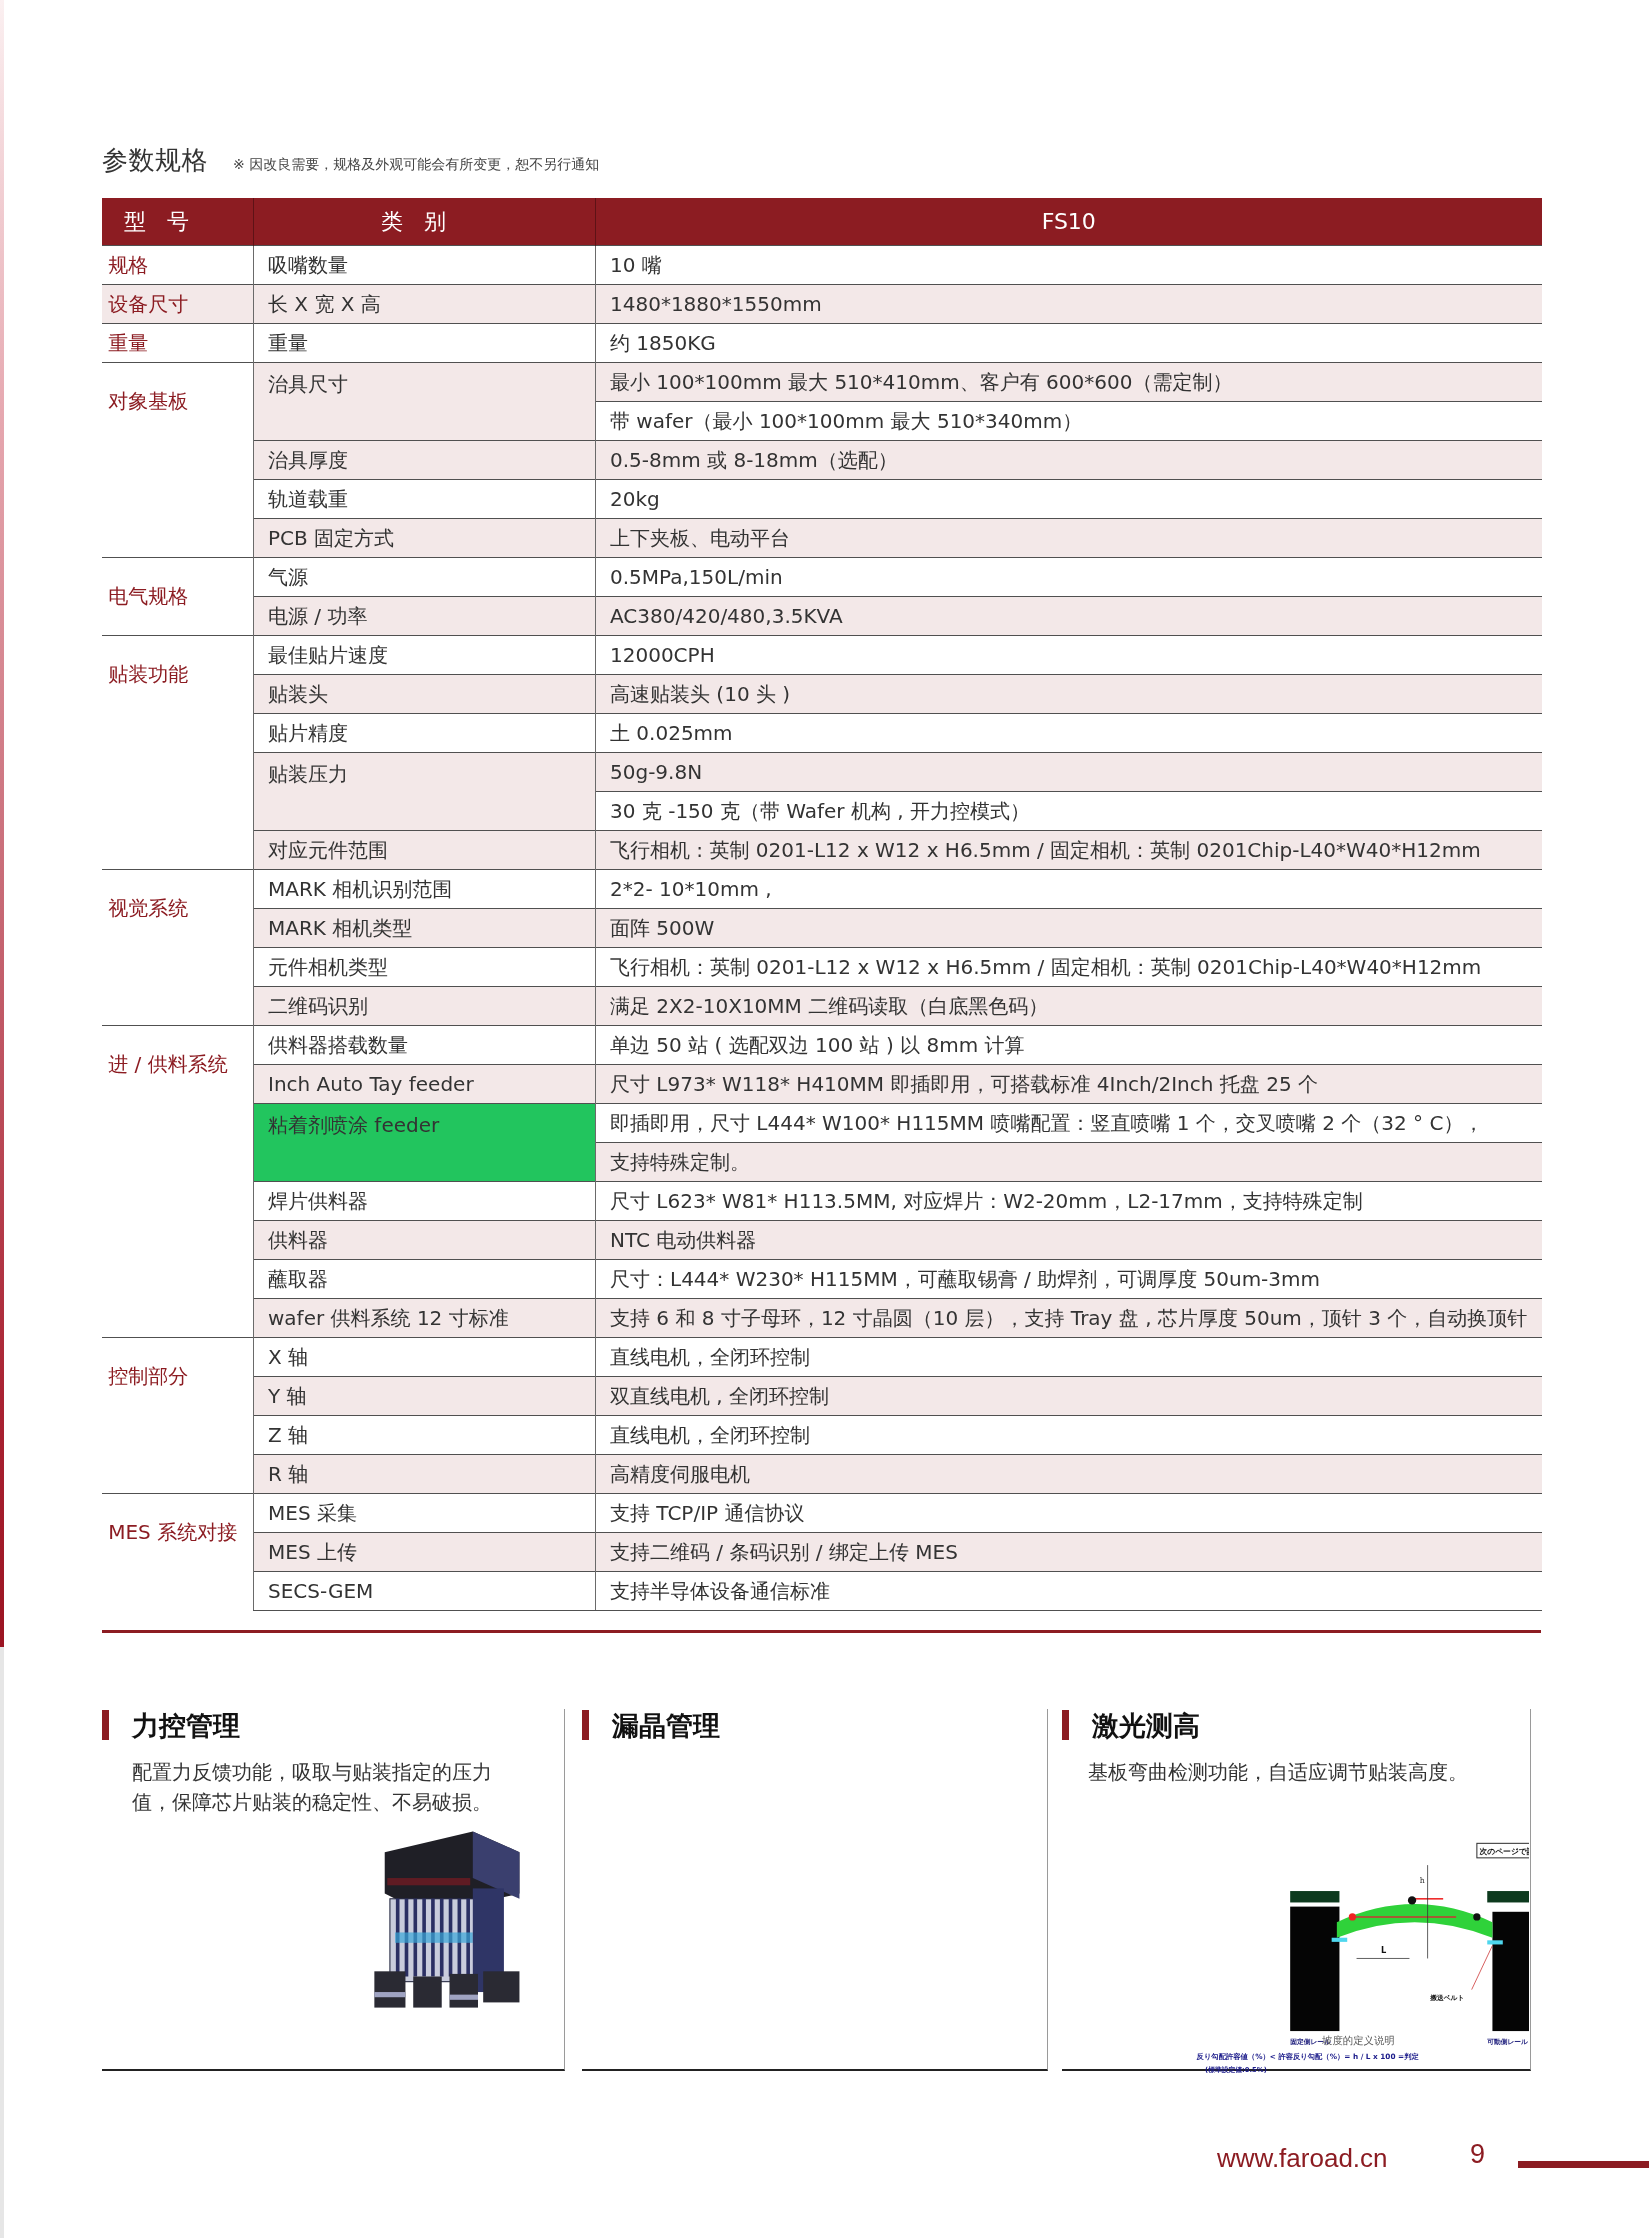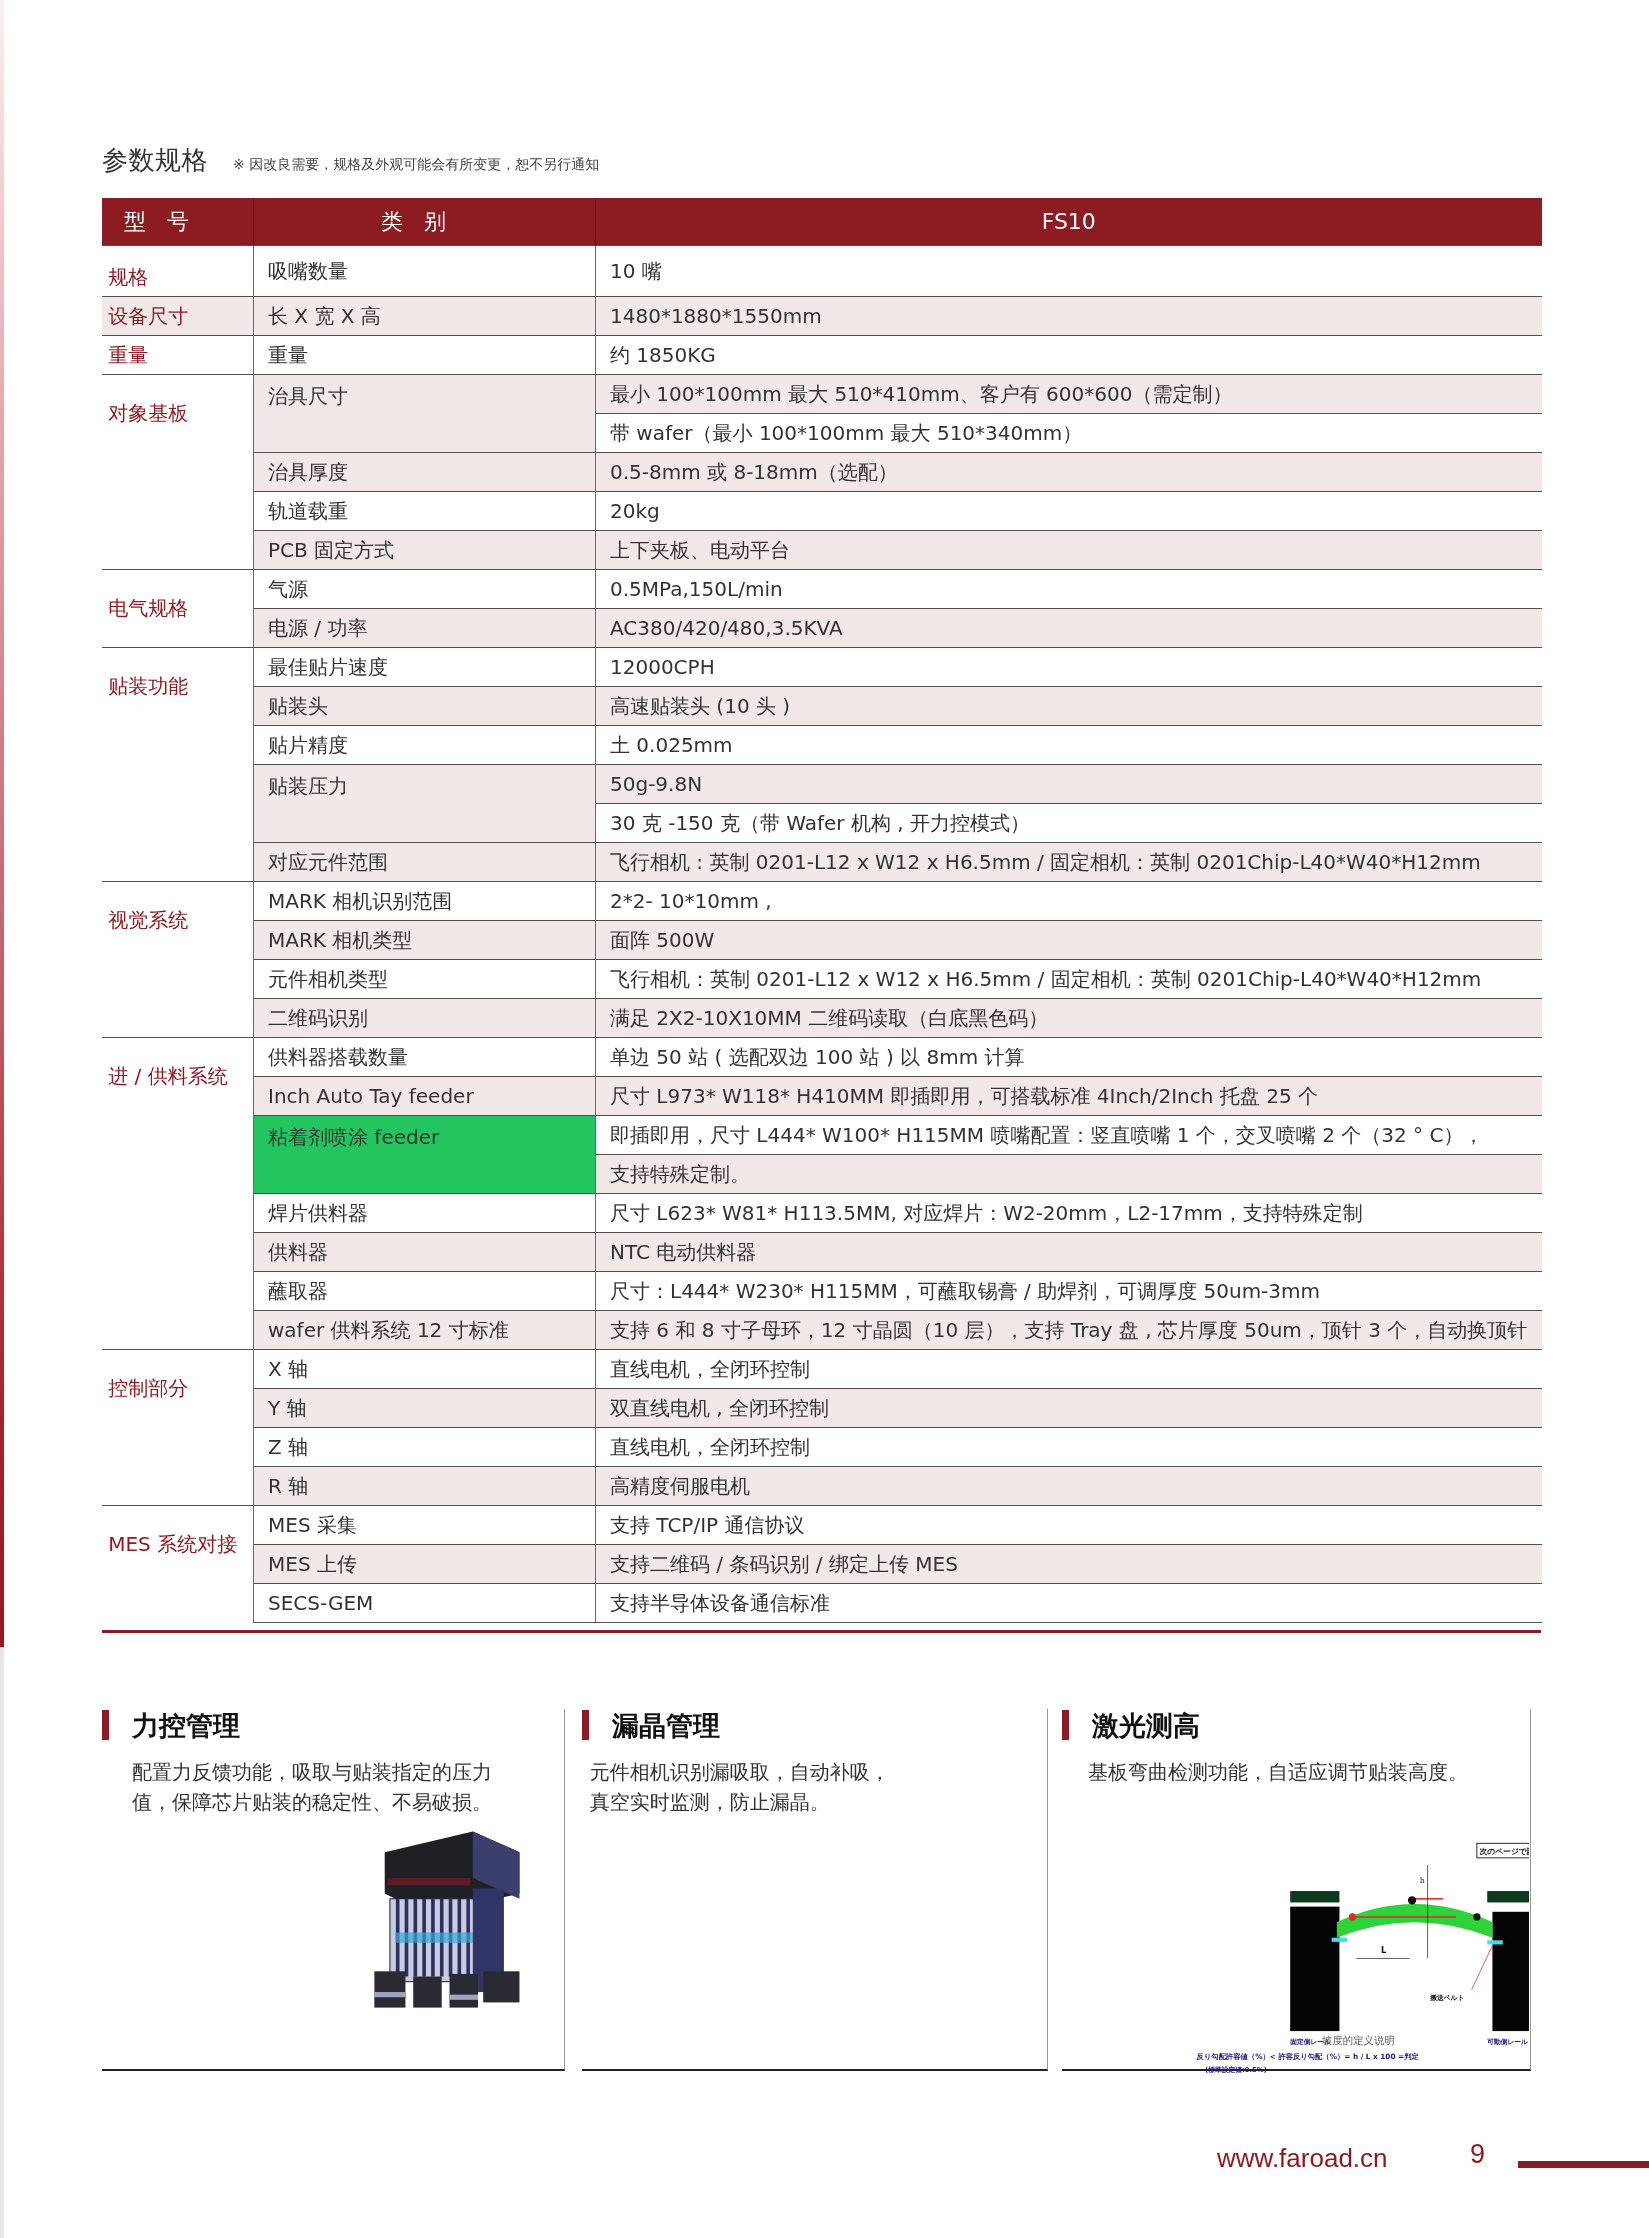--- a/index.html
+++ b/index.html
@@ -85,21 +85,21 @@
     </colgroup>
   <thead>
     <tr>
       <th>型号</th>
       <th class="cat">类别</th>
       <th>FS10</th>
     </tr>
   </thead>
   <tbody id="spec-body">
       <tr>
-        <td class="grp" rowspan="1" style="vertical-align: middle; padding-top: 12px;">规格</td>
+        <td class="grp" rowspan="1" style="vertical-align: middle; padding-top: 0px;">规格</td>
         <td class="c2" rowspan="1">吸嘴数量</td>
         <td class="c3">10 嘴</td>
       </tr>
       <tr class="alt">
         <td class="grp shaded" rowspan="1" style="vertical-align: middle; padding-top: 0px;">设备尺寸</td>
         <td class="c2" rowspan="1">长 X 宽 X 高</td>
         <td class="c3">1480*1880*1550mm</td>
       </tr>
       <tr>
         <td class="grp" rowspan="1" style="vertical-align: middle; padding-top: 0px;">重量</td>
@@ -281,24 +281,20 @@
           <rect x="20" y="330" width="60" height="10"></rect>
           <rect x="165" y="335" width="55" height="10"></rect>
         </g>
     </svg>
   </div>
 </div>
 
 <div class="card" style="left:582px; width:465px;">
   <div class="bar"></div>
   <div class="heading">漏晶管理</div>
-  <div class="desc" style="left:7.8px;">
-    <div>元件相机识别漏吸取，自动补吸，</div>
-    <div>真空实时监测，防止漏晶。</div>
-  </div>
 </div>
 
 <div class="card" style="left:1062px; width:468px;">
   <div class="bar"></div>
   <div class="heading">激光测高</div>
   <div class="desc" style="left:26px;">
     <div>基板弯曲检测功能，自适应调节贴装高度。</div>
   </div>
   <div class="pic" style="left:119px; top:125px; width:348px; height:223px;">
     <svg width="348" height="223" viewBox="0 0 670 430">

